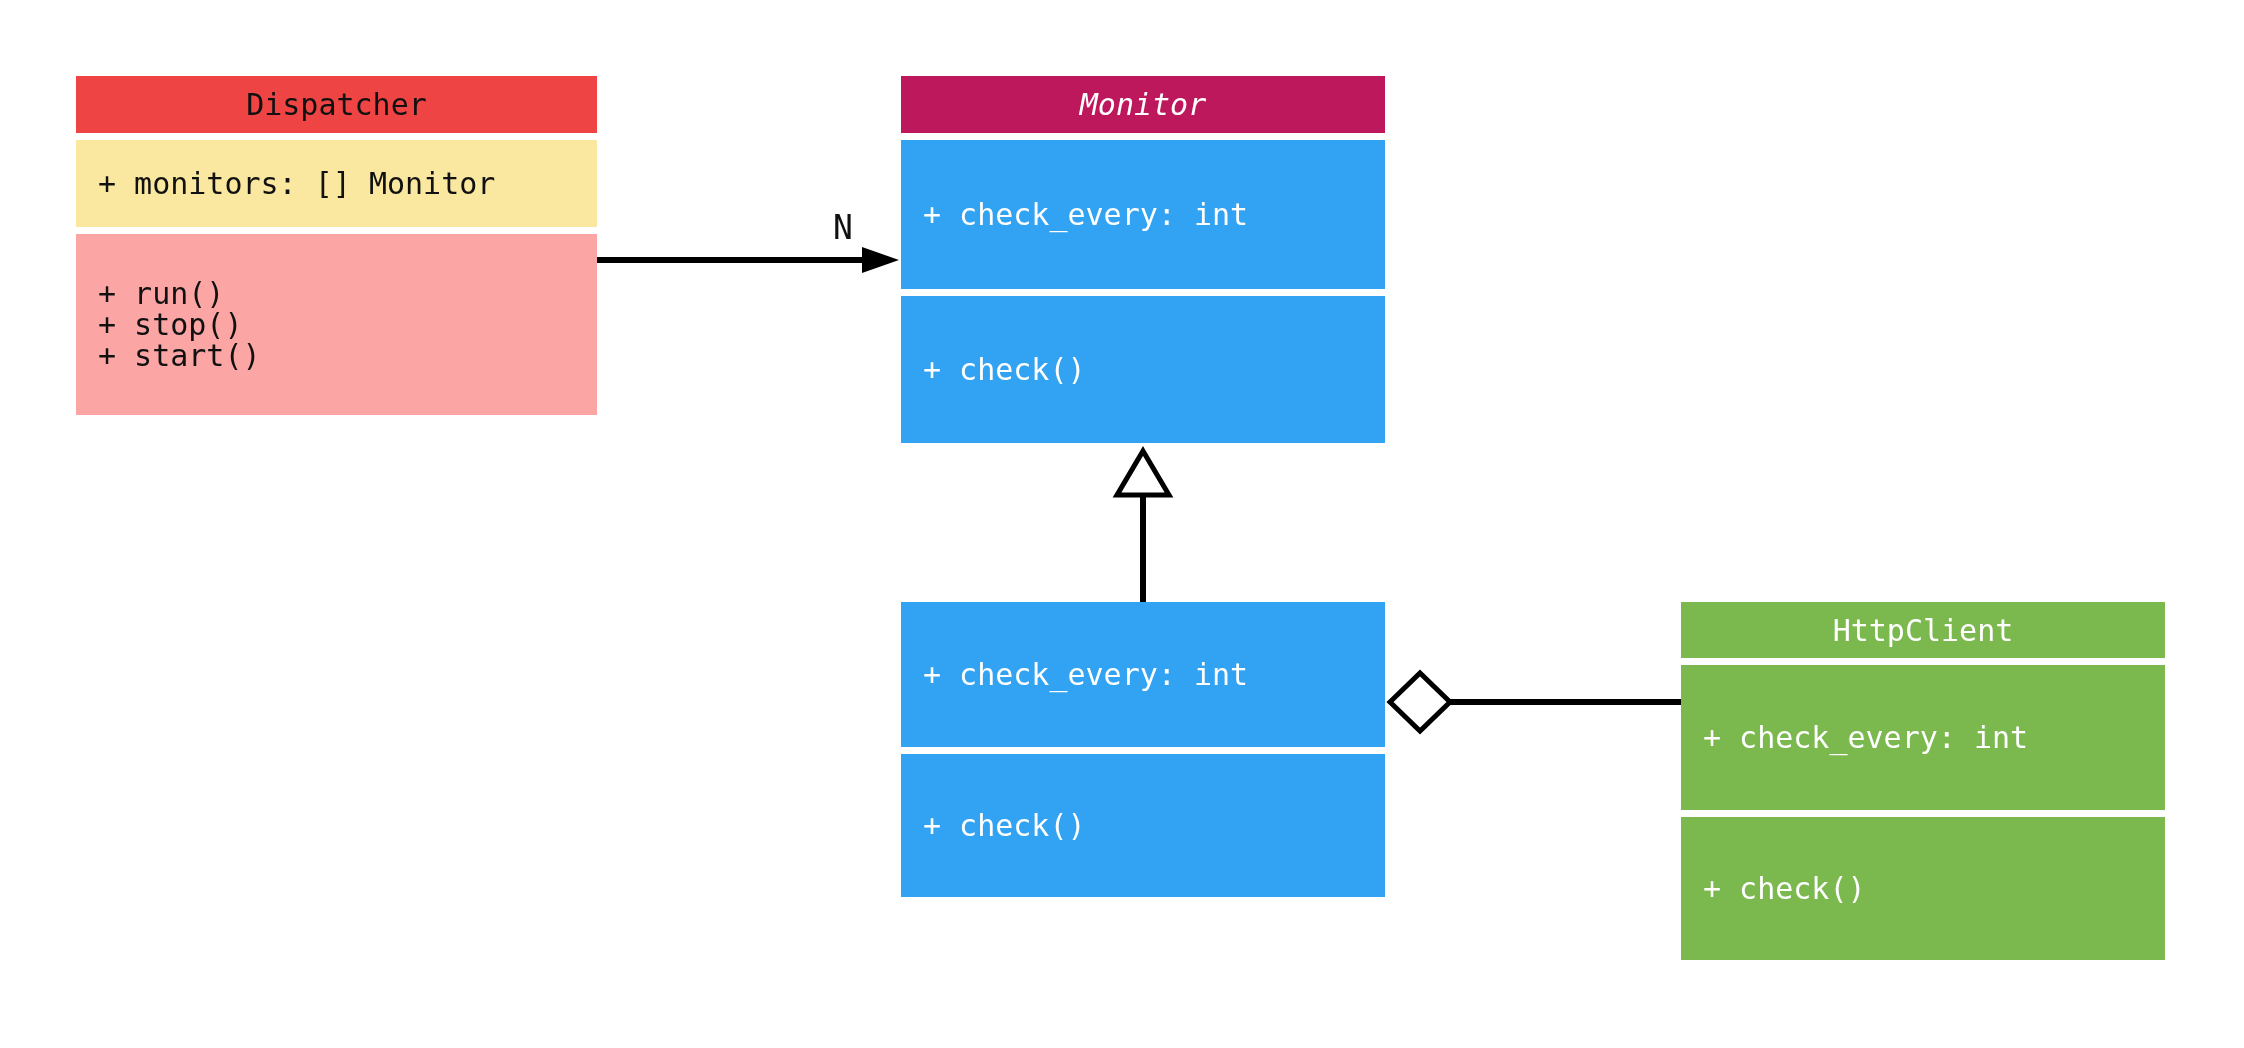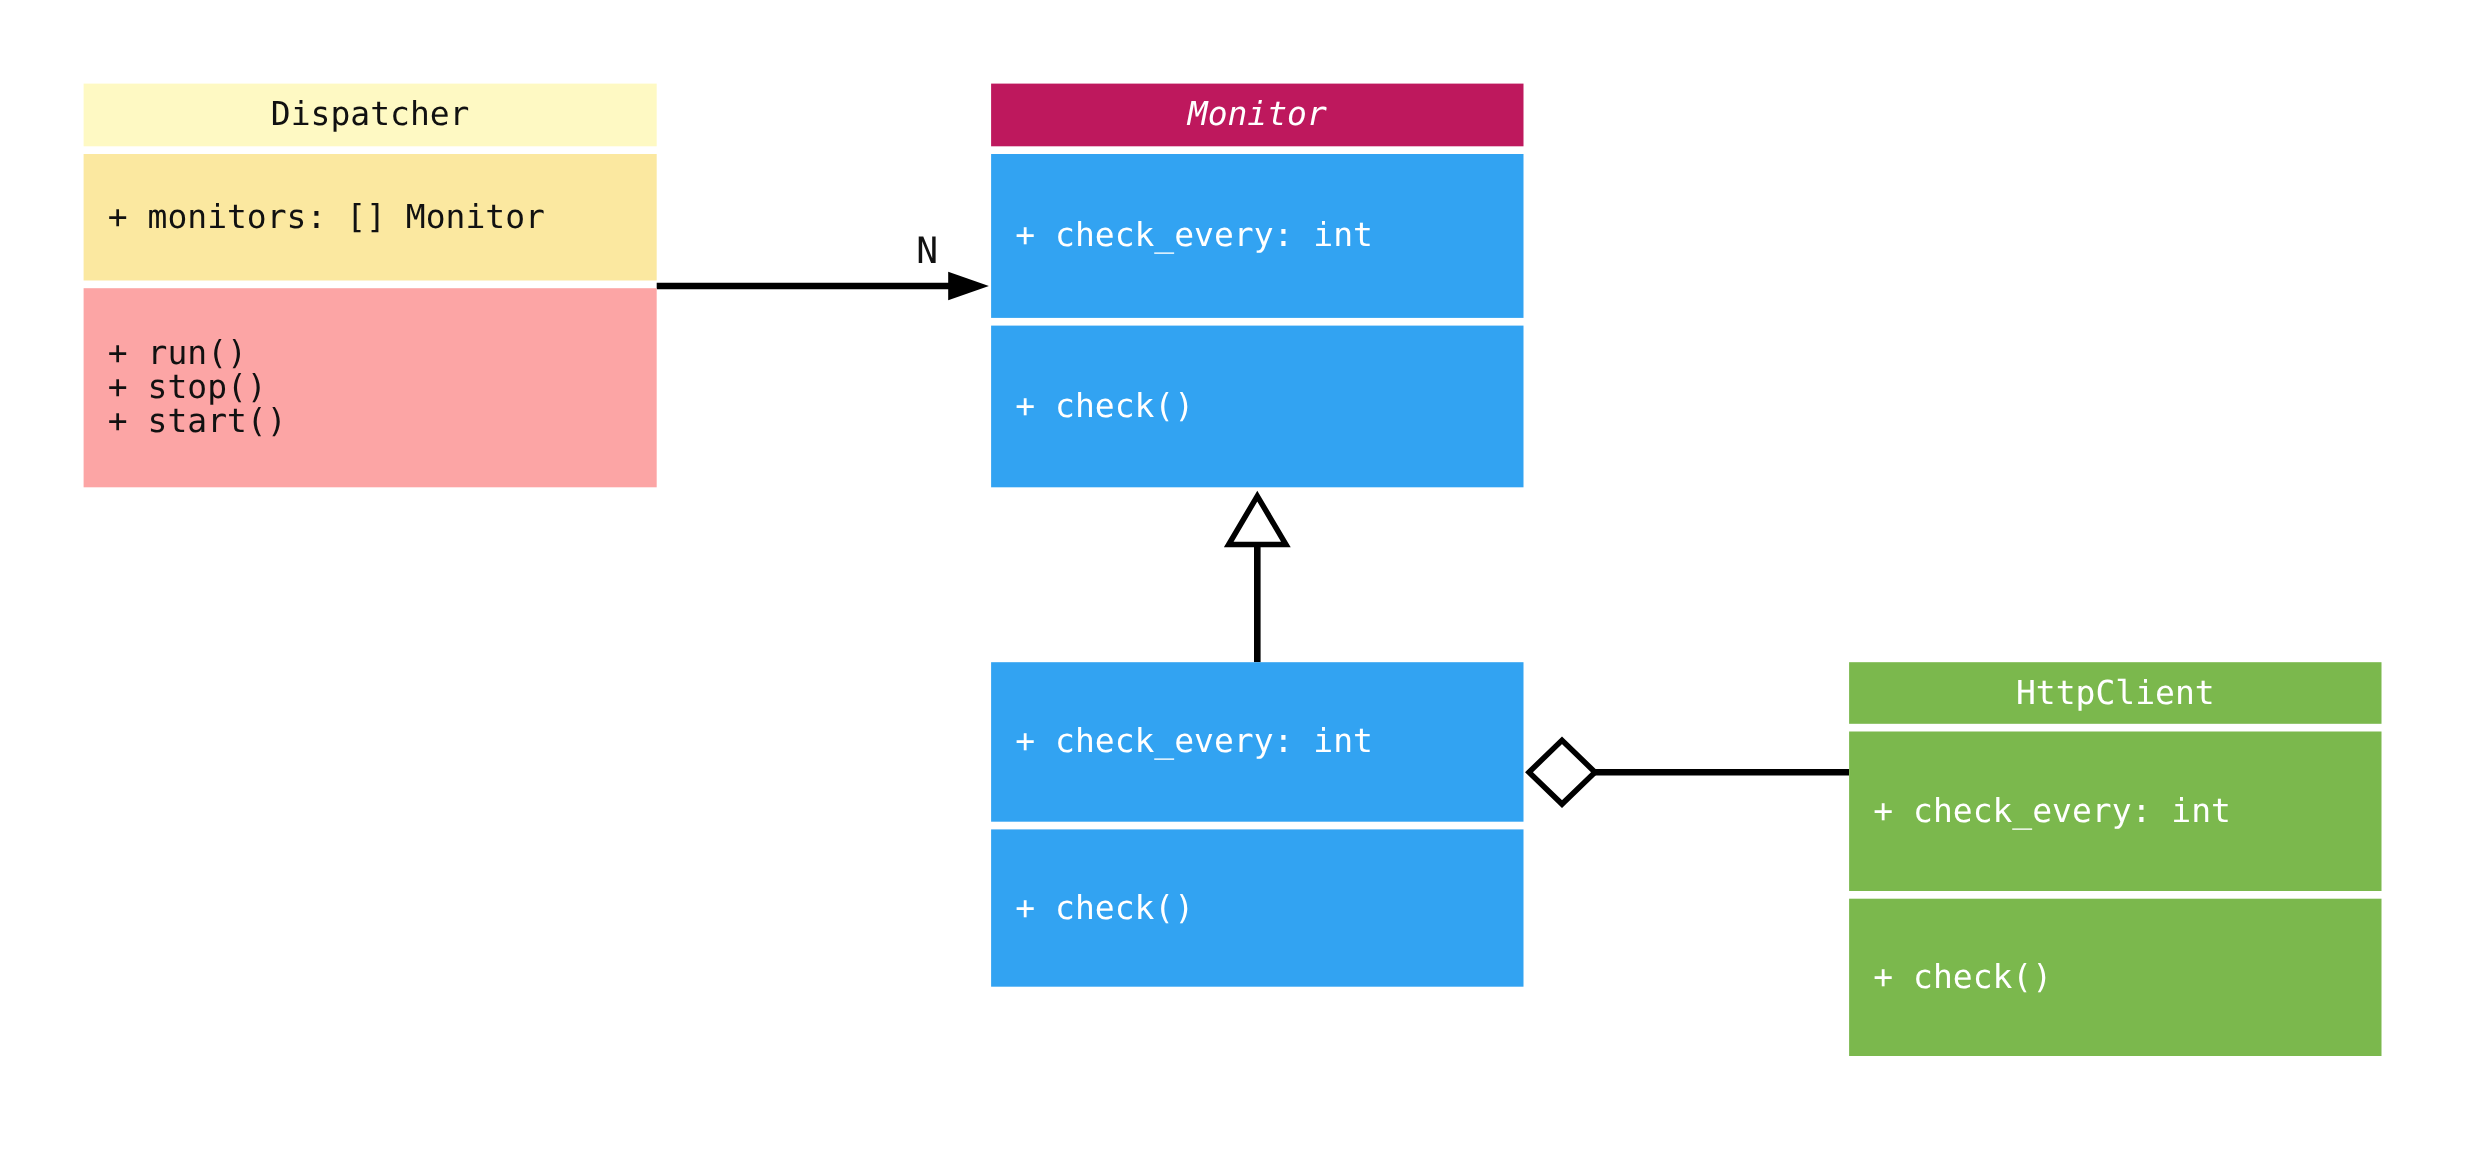--- a/index.html
+++ b/index.html
@@ -68,24 +68,24 @@
     <line x1="1143" y1="497" x2="1143" y2="602" stroke="#000000" stroke-width="6"></line>
     <polygon points="1143,451 1169,495 1117,495" fill="#ffffff" stroke="#000000" stroke-width="5"></polygon>
 
     <line x1="1449" y1="702" x2="1681" y2="702" stroke="#000000" stroke-width="6"></line>
     <polygon points="1390,702 1420,673 1450,702 1420,731" fill="#ffffff" stroke="#000000" stroke-width="5"></polygon>
   </svg>
 
   <div class="edge-label" style="left:833px; top:211px;">N</div>
 
   <div class="class-box" style="left:76px; top:76px; width:521px;">
-    <div class="compartment title dark-text" style="height: 57px; background: #fef9c3;">
+    <div class="compartment title dark-text" style="height: 57px; background: #ef4444;">
       <span>Dispatcher</span>
     </div>
-    <div class="compartment members dark-text" style="height: 115px; background: rgb(251, 232, 160);">
+    <div class="compartment members dark-text" style="height: 87px; background: rgb(251, 232, 160);">
       <div>+ monitors: [] Monitor</div>
     </div>
     <div class="compartment members dark-text" style="height: 181px; background: #fca5a5;">
       <div>+ run()</div>
       <div>+ stop()</div>
       <div>+ start()</div>
     </div>
   </div>
 
   <div class="class-box" style="left:901px; top:76px; width:484px;">

